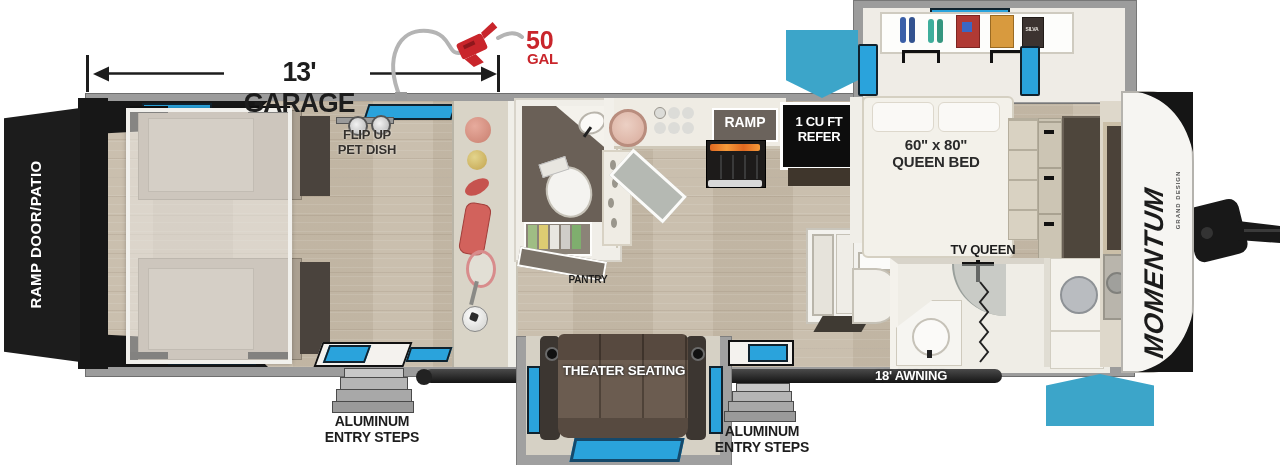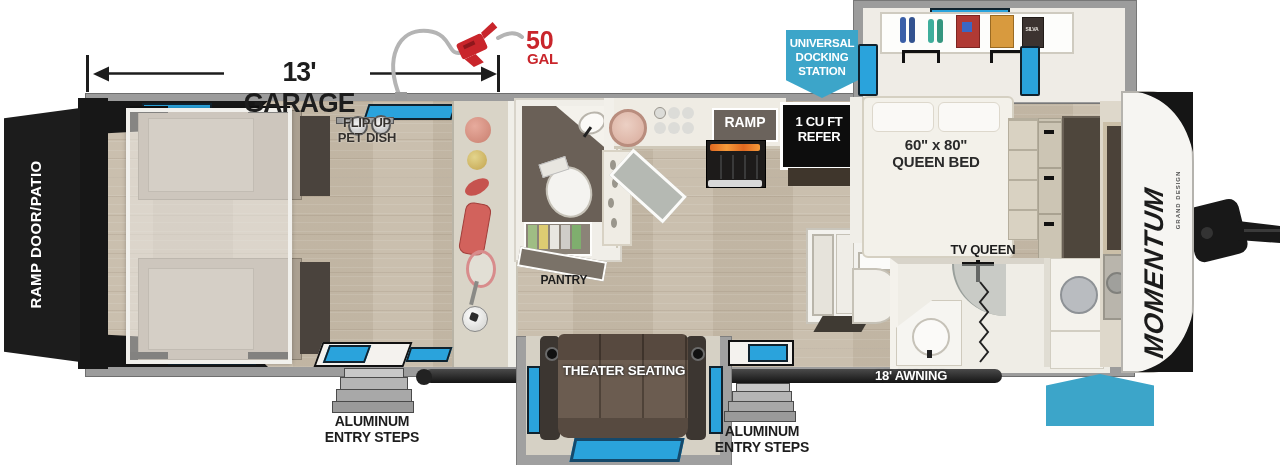--- a/index.html
+++ b/index.html
@@ -61,21 +61,21 @@
   <div class="abs" style="left:130px;top:106px;width:38px;height:7px;background:#111;"></div>
   <div class="abs" style="left:248px;top:106px;width:42px;height:7px;background:#111;"></div>
   <div class="abs" style="left:130px;top:352px;width:38px;height:7px;background:#111;"></div>
   <div class="abs" style="left:248px;top:352px;width:42px;height:7px;background:#111;"></div>
 
   <div class="abs" style="left:126px;top:108px;width:158px;height:248px;background:rgba(235,234,230,.52);border:4px solid #f1f0ec;box-shadow:0 0 4px rgba(0,0,0,.25);"></div>
 
   <div class="abs" style="left:336px;top:117px;width:56px;height:5px;background:#9a9a9a;border:1px solid #555;"></div>
   <div class="abs" style="left:348px;top:116px;width:16px;height:16px;border-radius:50%;background:radial-gradient(circle at 40% 40%,#f2f2f2,#b0b0b0);border:2px solid #555;"></div>
   <div class="abs" style="left:371px;top:115px;width:16px;height:16px;border-radius:50%;background:radial-gradient(circle at 40% 40%,#f2f2f2,#b0b0b0);border:2px solid #555;"></div>
-  <div class="lbl" style="left:328px;top:116px;width:78px;font-size:13px;color:#34302c;text-shadow:0 0 2px rgba(255,255,255,.8);">FLIP UP
+  <div class="lbl" style="left:328px;top:128px;width:78px;font-size:13px;color:#34302c;text-shadow:0 0 2px rgba(255,255,255,.8);">FLIP UP
 PET DISH</div>
 
   <div class="abs" style="left:452px;top:101px;width:58px;height:266px;background:#d9d4c7;border-left:2px solid #b9b4a6;"></div>
   <div class="abs" style="left:508px;top:101px;width:8px;height:266px;background:#f0efe9;border-right:2px solid #c9c4b6;"></div>
   <div class="abs" style="left:465px;top:117px;width:26px;height:26px;border-radius:50%;background:radial-gradient(circle at 38% 35%,#e7ab9d,#c97f6f);"></div>
   <div class="abs" style="left:467px;top:150px;width:20px;height:20px;border-radius:50%;background:radial-gradient(circle at 38% 35%,#e3d48c,#c2a34e);"></div>
   <div class="abs" style="left:464px;top:180px;width:26px;height:14px;border-radius:50%;background:#c6534e;transform:rotate(-28deg);"></div>
   <div class="abs" style="left:462px;top:203px;width:24px;height:50px;border-radius:8px;background:#d2625c;border:1px solid #a33f3b;transform:rotate(10deg);"></div>
   <div class="abs" style="left:466px;top:250px;width:24px;height:32px;border-radius:50%;border:3px solid #d88c8c;background:rgba(255,255,255,.25);"></div>
   <div class="abs" style="left:472px;top:281px;width:4px;height:24px;background:#8a8a86;transform:rotate(14deg);"></div>
@@ -90,21 +90,21 @@
   <div class="abs" style="left:546px;top:166px;width:42px;height:48px;border-radius:50%;background:#f4f3f0;border:2px solid #c6c2b8;transform:rotate(-18deg);"></div>
   <div class="abs" style="left:540px;top:160px;width:26px;height:12px;background:#e8e6e0;border:1px solid #bbb;transform:rotate(-18deg);"></div>
 
   <div class="abs" style="left:524px;top:222px;width:64px;height:30px;background:#8b8378;border:2px solid #fdfdfb;"></div>
   <div class="abs" style="left:528px;top:225px;width:9px;height:24px;background:#9fbd84;"></div>
   <div class="abs" style="left:539px;top:225px;width:9px;height:24px;background:#ddcc72;"></div>
   <div class="abs" style="left:550px;top:225px;width:9px;height:24px;background:#e8e6e0;"></div>
   <div class="abs" style="left:561px;top:225px;width:9px;height:24px;background:#cfcdc8;"></div>
   <div class="abs" style="left:572px;top:225px;width:9px;height:24px;background:#7fae6e;"></div>
   <div class="abs" style="left:518px;top:254px;width:84px;height:16px;background:#7a7268;border:2px solid #fdfdfb;transform:rotate(10deg);"></div>
-  <div class="lbl" style="left:524px;top:274px;width:80px;font-size:12px;">PANTRY</div>
+  <div class="lbl" style="left:548px;top:274px;width:80px;font-size:10px;">PANTRY</div>
 
   <div class="abs" style="left:604px;top:98px;width:12px;height:150px;background:#f2f0ea;border-right:2px solid #cfcabb;"></div>
   <div class="abs" style="left:614px;top:98px;width:172px;height:48px;background:#efece4;border-bottom:3px solid #cfc8b8;"></div>
   <div class="abs" style="left:602px;top:150px;width:26px;height:92px;background:#efece4;border:2px solid #d8d2c4;"></div>
   <div class="abs" style="left:610px;top:160px;width:6px;height:10px;border-radius:50%;background:#9a968c;box-shadow:2px 18px 0 #9a968c,-2px 38px 0 #9a968c,1px 58px 0 #9a968c;"></div>
   <div class="abs" style="left:609px;top:109px;width:32px;height:32px;border-radius:50%;background:radial-gradient(circle at 45% 40%,#ecd0c4,#d8ab9c);border:3px solid #b98d7e;"></div>
   <div class="abs" style="left:654px;top:107px;width:10px;height:10px;border-radius:50%;background:#dcdcd8;border:1px solid #98948c;box-shadow:14px 0 0 #dcdcd8,28px 0 0 #dcdcd8,0 15px 0 #dcdcd8,14px 15px 0 #dcdcd8,28px 15px 0 #dcdcd8;"></div>
   <div class="abs" style="left:712px;top:108px;width:62px;height:30px;background:#6b635c;border:2px solid #fff;"></div>
   <div class="lbl" style="left:712px;top:115px;width:66px;font-size:14px;color:#fff;letter-spacing:0;">RAMP</div>
   <div class="abs" style="left:706px;top:140px;width:58px;height:46px;background:#1d1b1a;border:1px solid #000;"></div>
@@ -208,23 +208,20 @@
 ENTRY STEPS</div>
 
   <div class="abs" style="left:736px;top:383px;width:52px;height:8px;background:#c8c8c8;border:1px solid #4a4a4a;"></div>
   <div class="abs" style="left:732px;top:391px;width:58px;height:10px;background:#b5b5b5;border:1px solid #4a4a4a;"></div>
   <div class="abs" style="left:728px;top:401px;width:64px;height:10px;background:#a8a8a8;border:1px solid #4a4a4a;"></div>
   <div class="abs" style="left:724px;top:411px;width:70px;height:9px;background:#9a9a9a;border:1px solid #4a4a4a;"></div>
   <div class="lbl" style="left:702px;top:424px;width:120px;font-size:14px;">ALUMINUM
 ENTRY STEPS</div>
 
   <div class="abs" style="left:786px;top:30px;width:72px;height:68px;background:var(--badge-blue);clip-path:polygon(0 0,100% 0,100% 74%,50% 100%,0 74%);"></div>
-  <div class="lbl" style="left:786px;top:37px;width:72px;font-size:11.5px;color:#fff;line-height:1.2;">UNIVERSAL
-DOCKING
-STATION</div>
   <div class="abs" style="left:1046px;top:374px;width:108px;height:52px;background:var(--badge-blue);clip-path:polygon(50% 0,100% 22%,100% 100%,0 100%,0 22%);"></div>
 
   <svg width="1280" height="465" viewBox="0 0 1280 465">
     <rect x="86" y="55" width="3" height="37" fill="#1d1d1d"></rect>
     <rect x="497" y="55" width="3" height="37" fill="#1d1d1d"></rect>
     <line x1="106" y1="73.5" x2="224" y2="73.5" stroke="#1d1d1d" stroke-width="2.6"></line>
     <polygon points="93,74 109,66.5 109,81.5" fill="#1d1d1d"></polygon>
     <line x1="370" y1="73.5" x2="484" y2="73.5" stroke="#1d1d1d" stroke-width="2.6"></line>
     <polygon points="497,74 481,66.5 481,81.5" fill="#1d1d1d"></polygon>
     <path d="M400,97 C384,58 398,28 428,31 C454,34 446,58 463,52" fill="none" stroke="#b4b4b4" stroke-width="4" stroke-linecap="round"></path>

